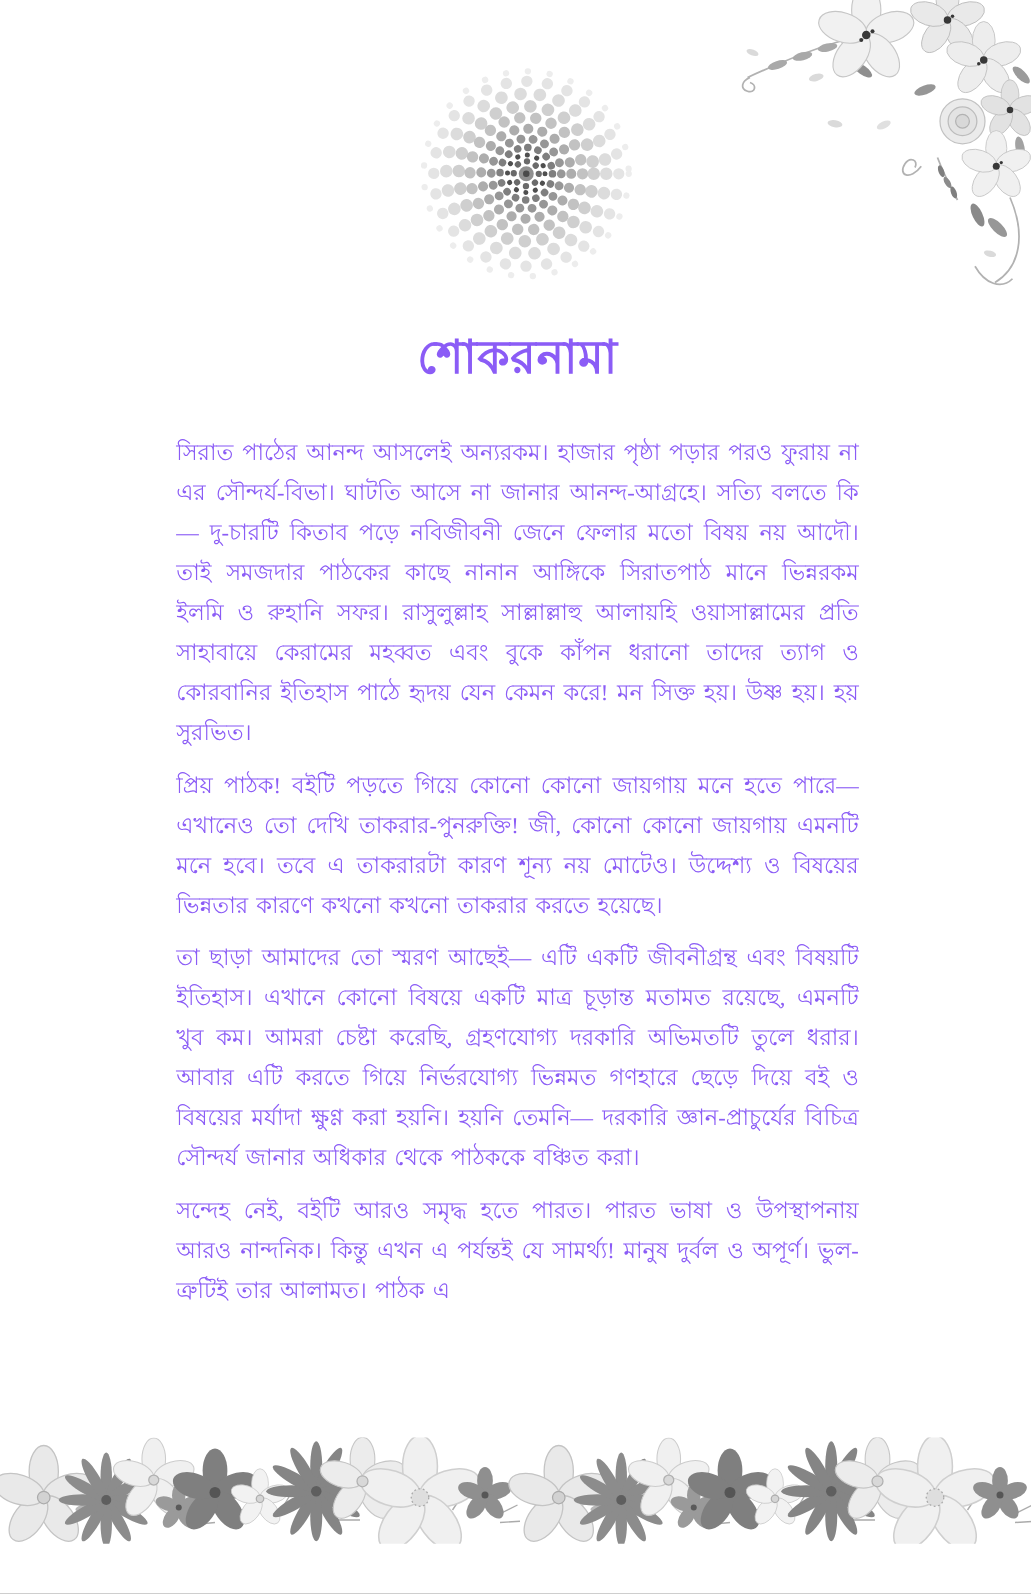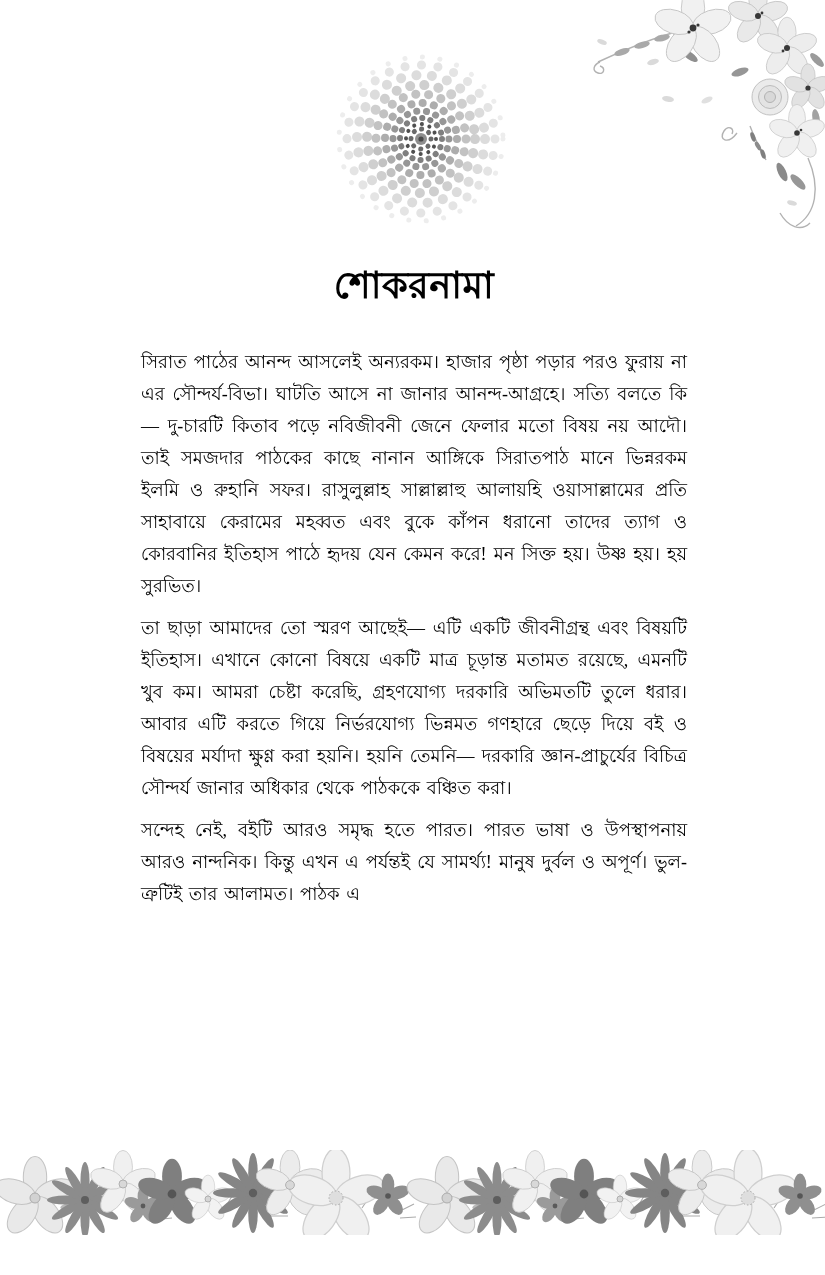--- a/index.html
+++ b/index.html
@@ -1,19 +1,19 @@
 <!DOCTYPE html>
 <html><head>
 <meta charset="utf-8">
 <style>
   html,body{margin:0;padding:0;background:#888;}
   .page{
     position:relative;width:825px;height:1275px;margin:0 auto;
     background:#ffffff;overflow:hidden;
-    font-family:"Liberation Serif","DejaVu Serif",serif;color:#000000;
+    font-family:"Liberation Serif","DejaVu Serif",serif;color:#8b5cf6;
   }
   .text-block{position:absolute;left:141px;top:256px;width:546px;}
   .page-title{
     font-size:37px;font-weight:bold;text-align:center;
     margin:0 0 27px 0;letter-spacing:.5px;
   }
   .body-paragraph{
     font-size:18px;line-height:32px;text-align:justify;
     margin:0 0 10px 0;word-spacing:2px;
   }
@@ -110,20 +110,21 @@
         <circle cx="218" cy="88" r="2.6"></circle>
         <circle cx="207" cy="133" r="2.8"></circle>
           <circle cx="211" cy="130" r="1.3"></circle>
       </g>
     </svg>
   </div>
 
   <div class="text-block">
     <h1 class="page-title">শোকরনামা</h1>
     <p class="body-paragraph">সিরাত পাঠের আনন্দ আসলেই অন্যরকম। হাজার পৃষ্ঠা পড়ার পরও ফুরায় না এর সৌন্দর্য-বিভা। ঘাটতি আসে না জানার আনন্দ-আগ্রহে। সত্যি বলতে কি— দু-চারটি কিতাব পড়ে নবিজীবনী জেনে ফেলার মতো বিষয় নয় আদৌ। তাই সমজদার পাঠকের কাছে নানান আঙ্গিকে সিরাতপাঠ মানে ভিন্নরকম ইলমি ও রুহানি সফর। রাসুলুল্লাহ সাল্লাল্লাহু আলায়হি ওয়াসাল্লামের প্রতি সাহাবায়ে কেরামের মহব্বত এবং বুকে কাঁপন ধরানো তাদের ত্যাগ ও কোরবানির ইতিহাস পাঠে হৃদয় যেন কেমন করে! মন সিক্ত হয়। উষ্ণ হয়। হয় সুরভিত।</p>
+    <p class="body-paragraph">প্রিয় পাঠক! বইটি পড়তে গিয়ে কোনো কোনো জায়গায় মনে হতে পারে— এখানেও তো দেখি তাকরার-পুনরুক্তি! জী, কোনো কোনো জায়গায় এমনটি মনে হবে। তবে এ তাকরারটা কারণ শূন্য নয় মোটেও। উদ্দেশ্য ও বিষয়ের ভিন্নতার কারণে কখনো কখনো তাকরার করতে হয়েছে।</p>
     <p class="body-paragraph">তা ছাড়া আমাদের তো স্মরণ আছেই— এটি একটি জীবনীগ্রন্থ এবং বিষয়টি ইতিহাস। এখানে কোনো বিষয়ে একটি মাত্র চূড়ান্ত মতামত রয়েছে, এমনটি খুব কম। আমরা চেষ্টা করেছি, গ্রহণযোগ্য দরকারি অভিমতটি তুলে ধরার। আবার এটি করতে গিয়ে নির্ভরযোগ্য ভিন্নমত গণহারে ছেড়ে দিয়ে বই ও বিষয়ের মর্যাদা ক্ষুণ্ণ করা হয়নি। হয়নি তেমনি— দরকারি জ্ঞান-প্রাচুর্যের বিচিত্র সৌন্দর্য জানার অধিকার থেকে পাঠককে বঞ্চিত করা।</p>
     <p class="body-paragraph">সন্দেহ নেই, বইটি আরও সমৃদ্ধ হতে পারত। পারত ভাষা ও উপস্থাপনায় আরও নান্দনিক। কিন্তু এখন এ পর্যন্তই যে সামর্থ্য! মানুষ দুর্বল ও অপূর্ণ। ভুল-ত্রুটিই তার আলামত। পাঠক এ</p>
   </div>
 
   <div class="bottom-border">
     <svg viewBox="0 0 825 85" width="825" height="85">
       <defs>
         <g id="fl">
           <ellipse cx="0" cy="-8" rx="4.5" ry="8"></ellipse>
           <ellipse cx="0" cy="-8" rx="4.5" ry="8" transform="rotate(72)"></ellipse>

